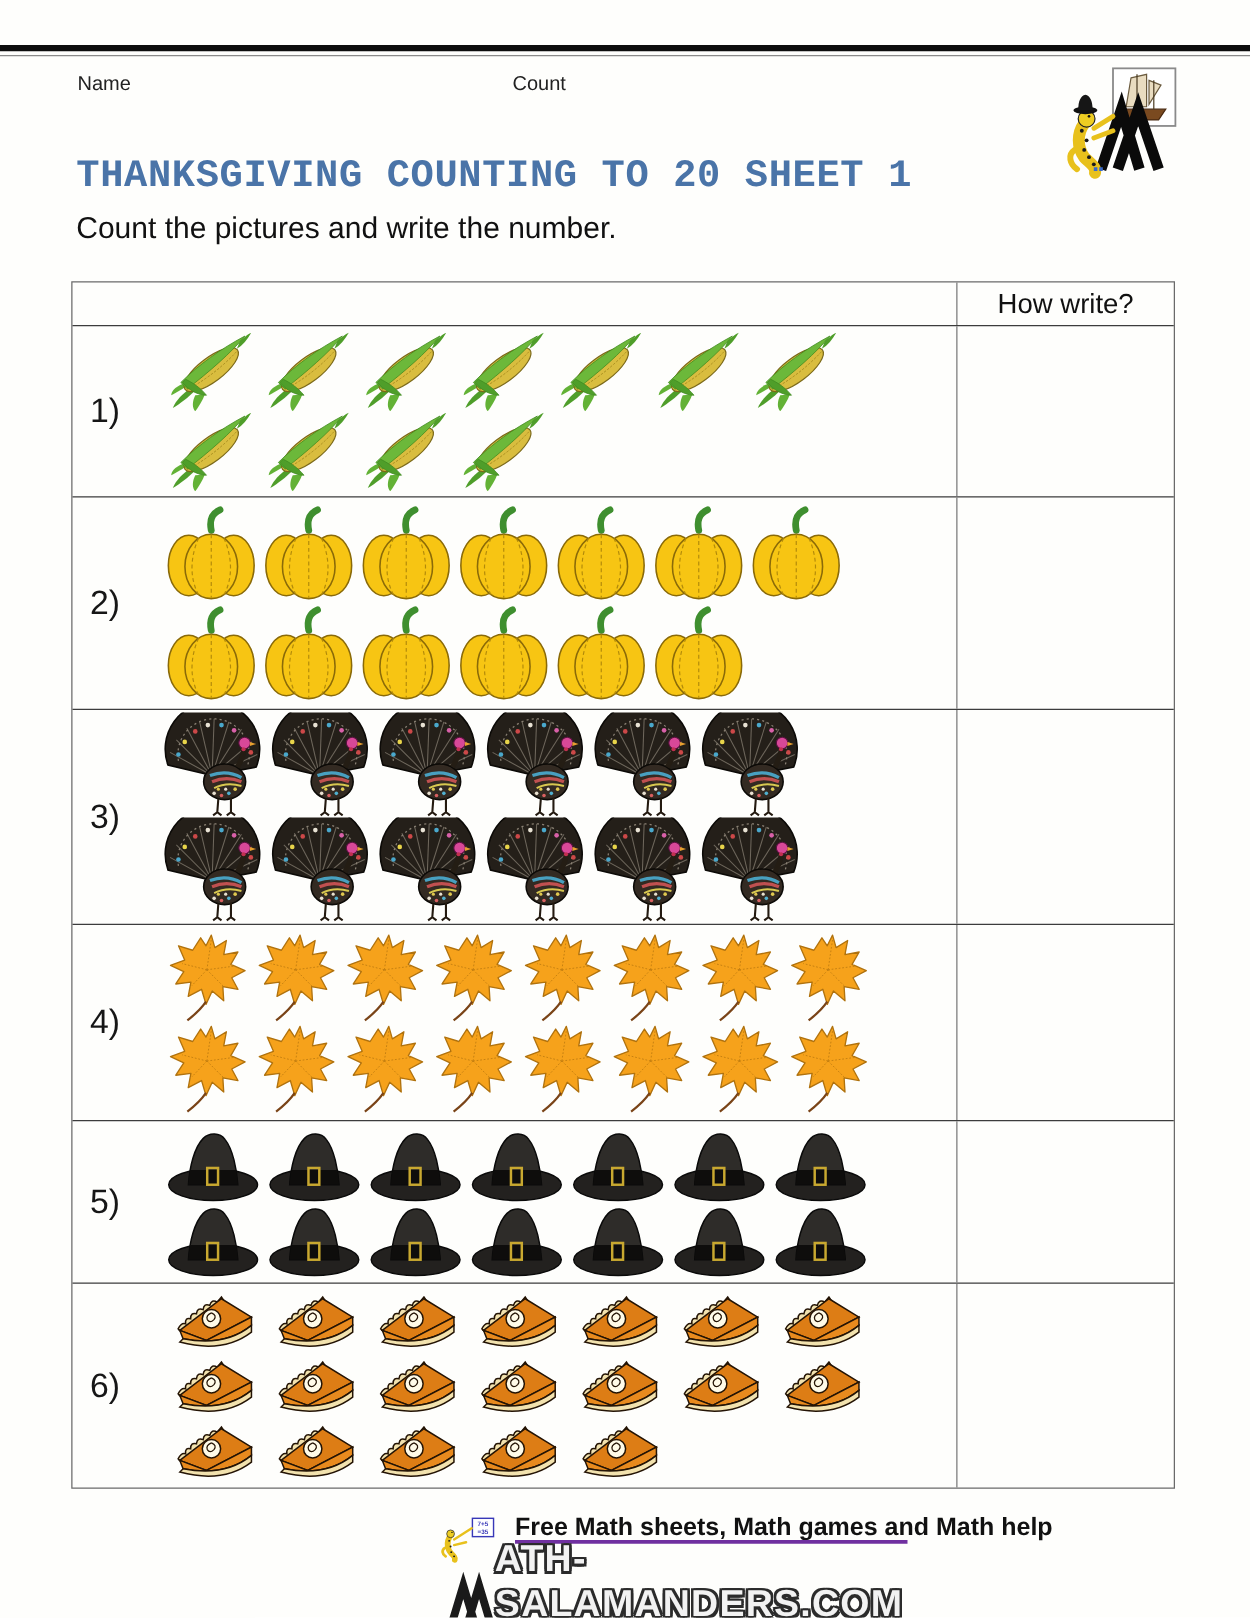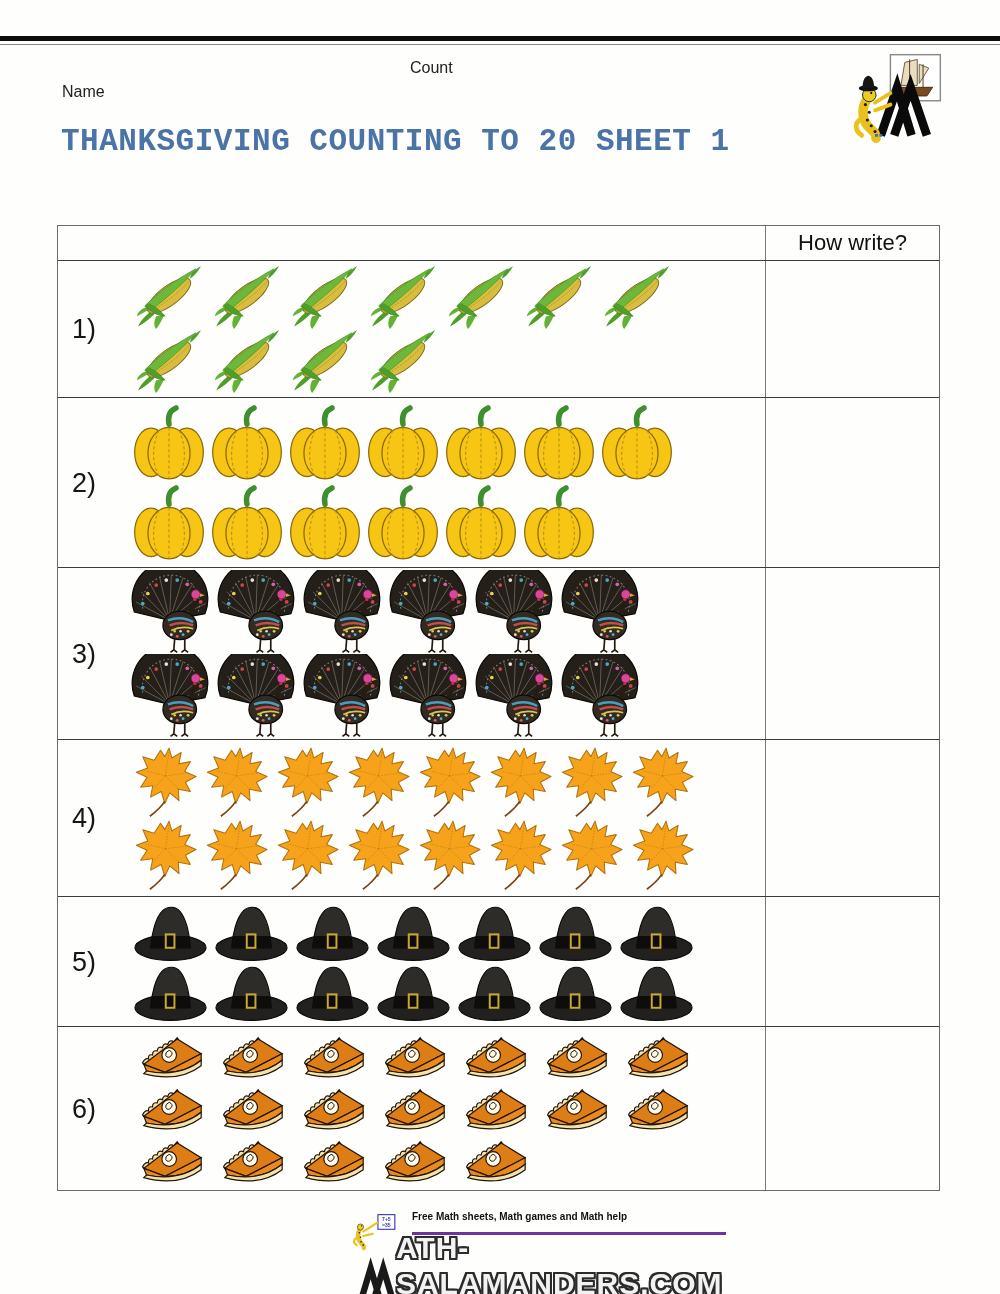--- a/index.html
+++ b/index.html
@@ -3,21 +3,21 @@
 <meta charset="utf-8">
 <style>
   html,body{margin:0;padding:0;background:#ffffff;}
   body{width:1000px;height:1294px;position:relative;font-family:"Liberation Sans",sans-serif;color:#1a1a1a;overflow:hidden;}
   .page{position:absolute;inset:0;background:#fefefc;}
 
   
   .rule-black{position:absolute;left:0;top:36px;width:1000px;height:5px;background:#0d0d0d;}
   .rule-thin{position:absolute;left:0;top:44px;width:1000px;height:1px;background:#8a8a8a;}
 
-  .name-label{position:absolute;left:62px;top:59px;font-size:16px;color:#222;margin-top:24px;}
+  .name-label{position:absolute;left:62px;top:59px;font-size:16px;color:#222;}
   .date-label{position:absolute;left:410px;top:59px;font-size:16px;color:#222;}
 
   .site-logo{position:absolute;left:852px;top:50px;width:96px;height:90px;}
 
   .ws-title{position:absolute;left:61px;top:124px;font-family:Liberation Mono, monospace;font-size:31px;letter-spacing:.5px;color:#4a74a8;font-weight:600;}
   .ws-instruction{position:absolute;left:61px;top:169px;font-size:24px;color:#111;}
 
   
   .wtable{position:absolute;left:57px;top:225px;width:881px;border:1px solid #6a6a6a;background:transparent;}
   .w-row{display:flex;border-top:1px solid #3c3c3c;box-sizing:border-box;}
@@ -32,21 +32,21 @@
   .pic-corn{width:78px;height:64px;}
   .pic-pumpkin{width:78px;height:80px;}
   .pic-turkey{width:86px;height:84px;}
   .pic-maple-leaf{width:71px;height:73px;}
   .pic-pilgrim-hat{width:81px;height:60px;}
   .pic-pumpkin-pie{width:81px;height:52px;}
 
   
   .footer{position:absolute;left:352px;top:1202px;width:420px;height:88px;}
   .footer-logo{position:absolute;left:0;top:0;width:62px;height:58px;}
-  .tagline{position:absolute;left:60px;top:9px;font-size:10px;font-weight:bold;color:#111;white-space:nowrap;}
+  .tagline{position:absolute;left:60px;top:9px;font-size:20px;font-weight:bold;color:#111;white-space:nowrap;}
   .purple-rule{position:absolute;left:60px;top:30px;width:314px;height:3px;background:#7030a0;}
   .wordmark-row{position:absolute;left:6px;top:28px;display:flex;align-items:flex-end;}
   .wordmark-m{width:38px;height:40px;}
   .wordmark{font-size:30px;font-weight:bold;letter-spacing:1px;color:#f2f2f2;line-height:36px;
     text-shadow:-2px -2px 0 #2b2b2b,2px -2px 0 #2b2b2b,-2px 2px 0 #2b2b2b,2px 2px 0 #2b2b2b,0 -2px 0 #2b2b2b,0 2px 0 #2b2b2b,-2px 0 0 #2b2b2b,2px 0 0 #2b2b2b;}
   svg{overflow:visible;}
 </style>
 </head>
 <body>
 
@@ -183,20 +183,21 @@
       <circle cx="20" cy="44" r="1.1" fill="#111111"></circle>
       <path d="M24 88 h3 M28.5 88 h3" stroke="#3a6ac8" stroke-width="3"></path>
       <g>
         <ellipse cx="17" cy="39" rx="10" ry="3.2" fill="#111111"></ellipse>
         <path d="M11 39 C11 31 13 27 17 26 C21 27 23 31 23 39 Z" fill="#161616"></path>
       </g>
     </g>
   </svg>
 
   <div class="ws-title">THANKSGIVING COUNTING TO 20 SHEET 1</div>
+  <div class="ws-instruction">Count the pictures and write the number.</div>
 
   <div class="wtable">
     <div class="w-row header">
       <div class="cell-pics"></div>
       <div class="cell-answer howmany">How write?</div>
     </div>
     <div>
     <div class="w-row" style="height: 137px;">
       <div class="cell-pics">
         <span class="row-label">1)</span>

